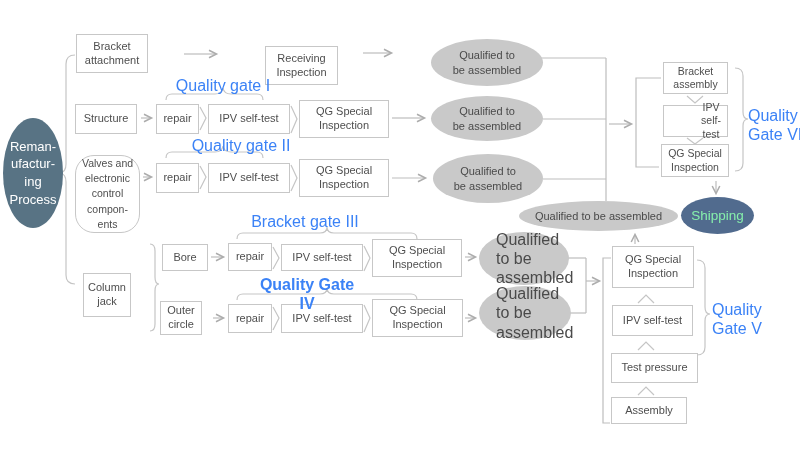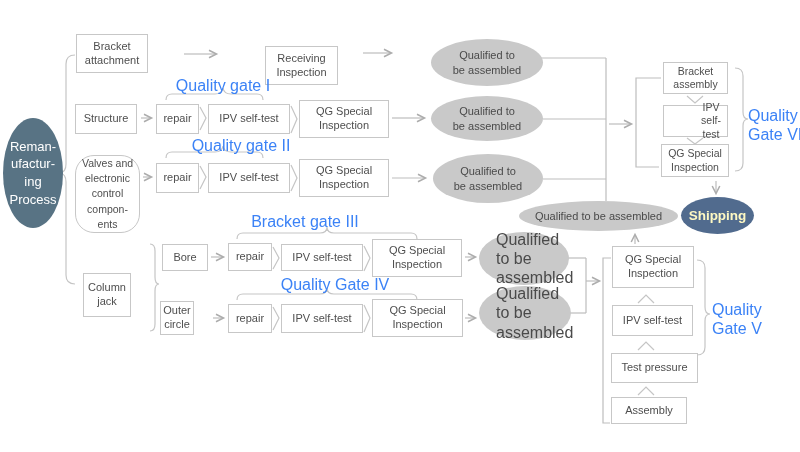--- a/index.html
+++ b/index.html
@@ -10,21 +10,21 @@
   .stage svg.wires { position:absolute; left:0; top:0; }
   .node {
     position:absolute; box-sizing:border-box;
     display:flex; align-items:center; justify-content:center;
     text-align:center; white-space:pre-line;
     color:var(--text,#4e4e4e); font-size:11px; line-height:1.25;
   }
   .box { background:#fff; border:1px solid var(--box-border,#c7c7c7);text-align:center; }
   .ellipse { border-radius:50%; background:var(--gray-ellipse,#c9c9c9); color:#4a4a4a; line-height:1.3; }
   .ellipse.dark { background:var(--dark-ellipse,#587384); color:#fff; font-size:13px; line-height:1.35; }
-  .ellipse.ship { background:var(--shipping-ellipse,#516b8e); color:#fef9c3; font-size:13.5px;font-weight:bold; }
+  .ellipse.ship { background:var(--shipping-ellipse,#516b8e); color:#86efac; font-size:13.5px; }
   .align-left { justify-content:flex-start; text-align:left; padding-left:17px; font-size:16px; line-height:1.2; }
   .small { font-size:10.5px; }
   .tall { line-height:1.45; font-size:10.5px; }
   .label {
     position:absolute; color:#3b82f6; font-size:16px; white-space:pre-line;
     display:flex; align-items:flex-start; justify-content:center; text-align:center; line-height:1.2;
   }
   .label.side { justify-content:flex-start; text-align:left; }
   line, path.wire, polyline.wire { stroke:var(--line,#bdbdbd); fill:none; stroke-width:1.2; }
   path.brace, polyline.chev { stroke:#c5c5c5; fill:none; stroke-width:1.2; }
@@ -119,21 +119,21 @@
   <div class="node box" style="left:299px;top:159px;width:90px;height:38px;">QG Special
 Inspection</div>
 
   <div class="node box" style="left:83px;top:261px;width:48px;height:44px;margin-top:12px;">Column
 jack</div>
   <div class="node box" style="left:162px;top:244px;width:46px;height:27px;">Bore</div>
   <div class="node box" style="left:228px;top:243px;width:44px;height:28px;">repair</div>
   <div class="node box" style="left:281px;top:244px;width:82px;height:27px;">IPV self-test</div>
   <div class="node box" style="left:372px;top:239px;width:90px;height:38px;">QG Special
 Inspection</div>
-  <div class="node box" style="left:160px;top:301px;width:34px;height:34px;">Outer
+  <div class="node box" style="left:160px;top:301px;width:42px;height:34px;">Outer
 circle</div>
   <div class="node box" style="left:228px;top:304px;width:44px;height:29px;">repair</div>
   <div class="node box" style="left:281px;top:304px;width:82px;height:29px;">IPV self-test</div>
   <div class="node box" style="left:372px;top:299px;width:91px;height:38px;">QG Special
 Inspection</div>
 
   <div class="node ellipse" style="left:431px;top:39px;width:112px;height:47px;">Qualified to
 be assembled</div>
   <div class="node ellipse" style="left:431px;top:96px;width:112px;height:45px;">Qualified to
 be assembled</div>
@@ -158,19 +158,19 @@
 Inspection</div>
   <div class="node box" style="left:612px;top:305px;width:81px;height:31px;">IPV self-test</div>
   <div class="node box" style="left:611px;top:353px;width:87px;height:30px;">Test pressure</div>
   <div class="node box" style="left:611px;top:397px;width:76px;height:27px;">Assembly</div>
 
   <div class="node ellipse ship" style="left:681px;top:197px;width:73px;height:37px;">Shipping</div>
 
   <div class="label" style="left:167px;top:76px;width:112px;">Quality gate I</div>
   <div class="label" style="left:186px;top:136px;width:110px;">Quality gate II</div>
   <div class="label" style="left:250px;top:212px;width:110px;">Bracket gate III</div>
-  <div class="label" style="left:280px;top:275px;width:110px;">Quality Gate IV</div>
+  <div class="label" style="left:252px;top:275px;width:110px;font-weight:bold;">Quality Gate IV</div>
   <div class="label side" style="left:712px;top:300px;width:55px;">Quality
 Gate V</div>
   <div class="label side" style="left:748px;top:106px;width:55px;">Quality
 Gate VI</div>
 
 </div>
 
 </body></html>

